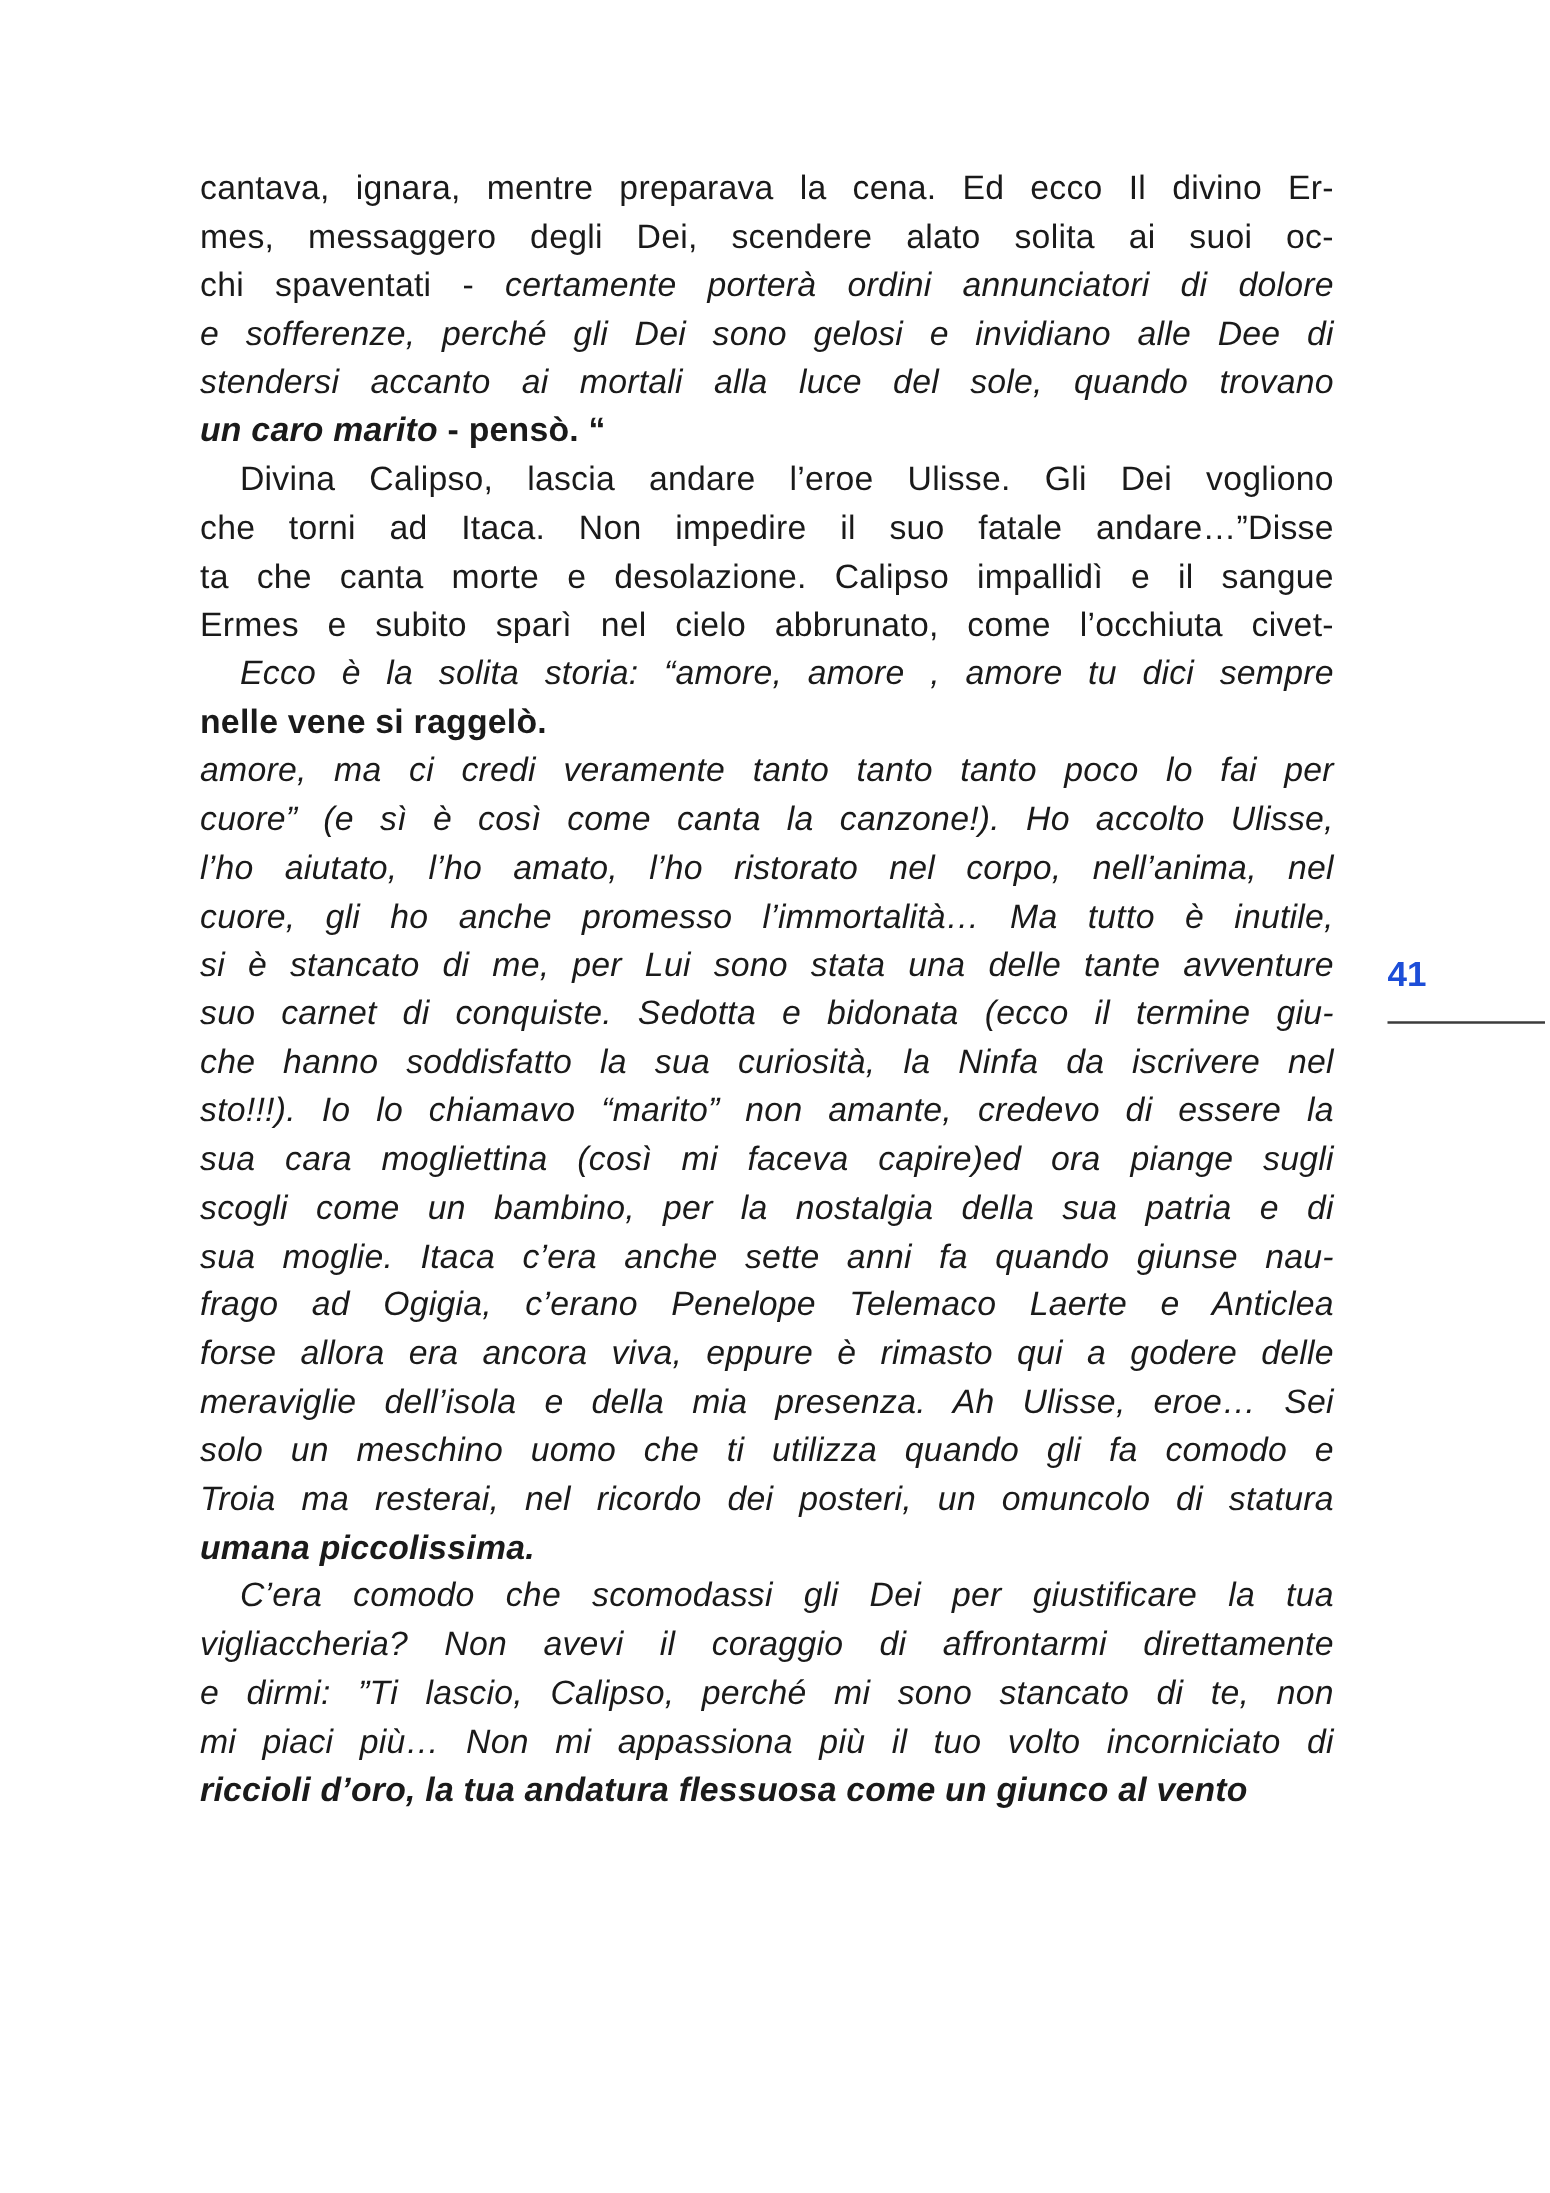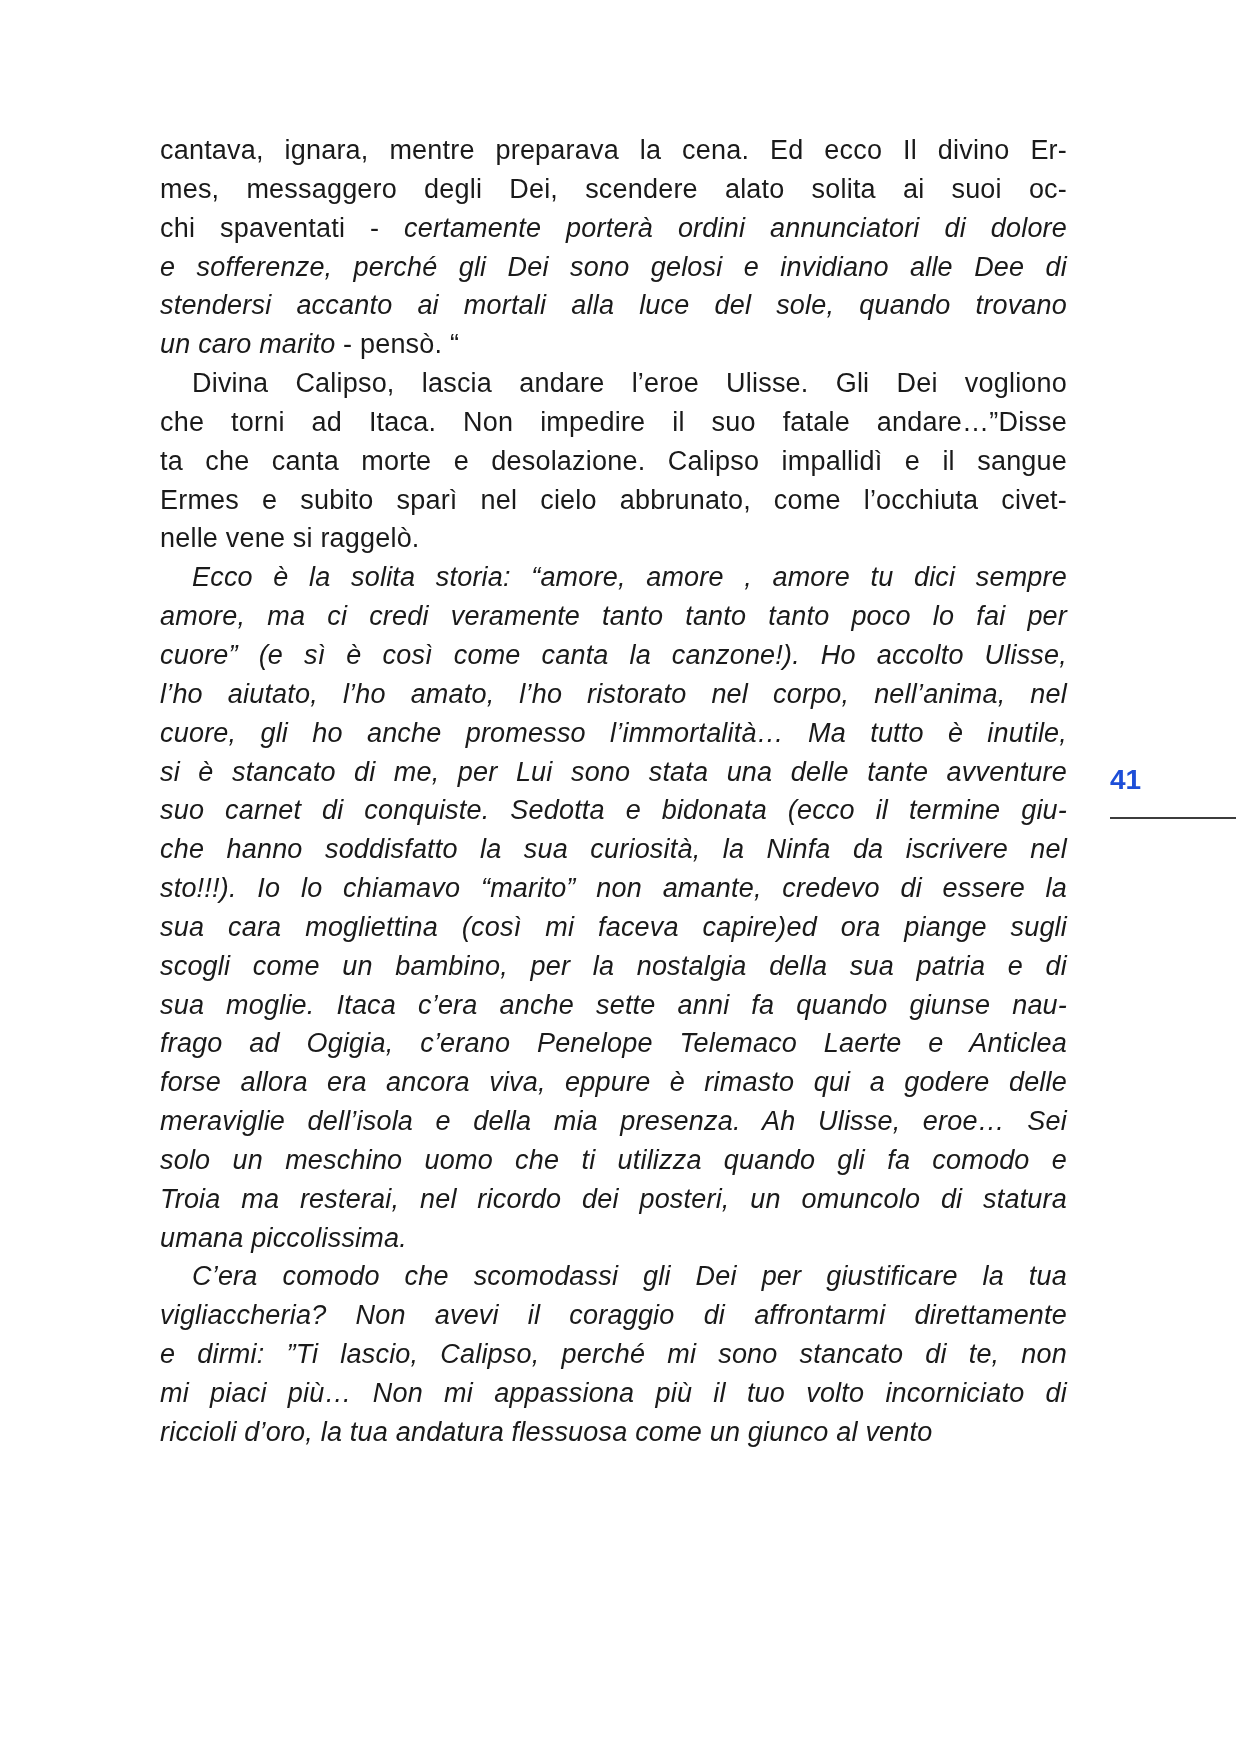--- a/index.html
+++ b/index.html
@@ -17,21 +17,21 @@
   }
   .line {
     height: 38.85px;
     line-height: 38.85px;
     font-size: 27px;
     letter-spacing: 0.2px;
     white-space: normal;
     overflow: visible;
   }
   .j { text-align: justify; text-align-last: justify; }
-  .last { text-align: right; text-align-last: left; }
+  .last { text-align: right; text-align-last: left; font-weight: bold; }
   .ind { text-indent: 32px; }
   .it { font-style: italic; }
   .pagenum {
     position: absolute;
     left: 1110px; top: 766px;
     font-size: 28px; font-weight: 700;
     color: #1d4ed8;
     line-height: 1;
   }
   .pagenum-rule {
@@ -52,23 +52,23 @@
     <div class="line j">mes, messaggero degli Dei, scendere alato solita ai suoi oc-</div>
     <div class="line j"><span>chi spaventati - </span><span class="it">certamente porterà ordini annunciatori di dolore</span></div>
     <div class="line j it">e sofferenze, perché gli Dei sono gelosi e invidiano alle Dee di</div>
     <div class="line j it">stendersi accanto ai mortali alla luce del sole, quando trovano</div>
     <div class="line last"><span class="it">un caro marito</span><span> - pensò. “</span></div>
 
     <div class="line j ind">Divina Calipso, lascia andare l’eroe Ulisse. Gli Dei vogliono</div>
     <div class="line j">che torni ad Itaca. Non impedire il suo fatale andare…”Disse</div>
     <div class="line j">ta che canta morte e desolazione. Calipso impallidì e il sangue</div>
     <div class="line j">Ermes e subito sparì nel cielo abbrunato, come l’occhiuta civet-</div>
+    <div class="line j ind it">Ecco è la solita storia: “amore, amore , amore tu dici sempre</div>
+
     <div class="line last">nelle vene si raggelò.</div>
-
-    <div class="line j ind it">Ecco è la solita storia: “amore, amore , amore tu dici sempre</div>
     <div class="line j it">amore, ma ci credi veramente tanto tanto tanto poco lo fai per</div>
     <div class="line j it">cuore” (e sì è così come canta la canzone!). Ho accolto Ulisse,</div>
     <div class="line j it">l’ho aiutato, l’ho amato, l’ho ristorato nel corpo, nell’anima, nel</div>
     <div class="line j it">cuore, gli ho anche promesso l’immortalità… Ma tutto è inutile,</div>
     <div class="line j it">si è stancato di me, per Lui sono stata una delle tante avventure</div>
     <div class="line j it">suo carnet di conquiste. Sedotta e bidonata (ecco il termine giu-</div>
     <div class="line j it">che hanno soddisfatto la sua curiosità, la Ninfa da iscrivere nel</div>
     <div class="line j it">sto!!!). Io lo chiamavo “marito” non amante, credevo di essere la</div>
     <div class="line j it">sua cara mogliettina (così mi faceva capire)ed ora piange sugli</div>
     <div class="line j it">scogli come un bambino, per la nostalgia della sua patria e di</div>

